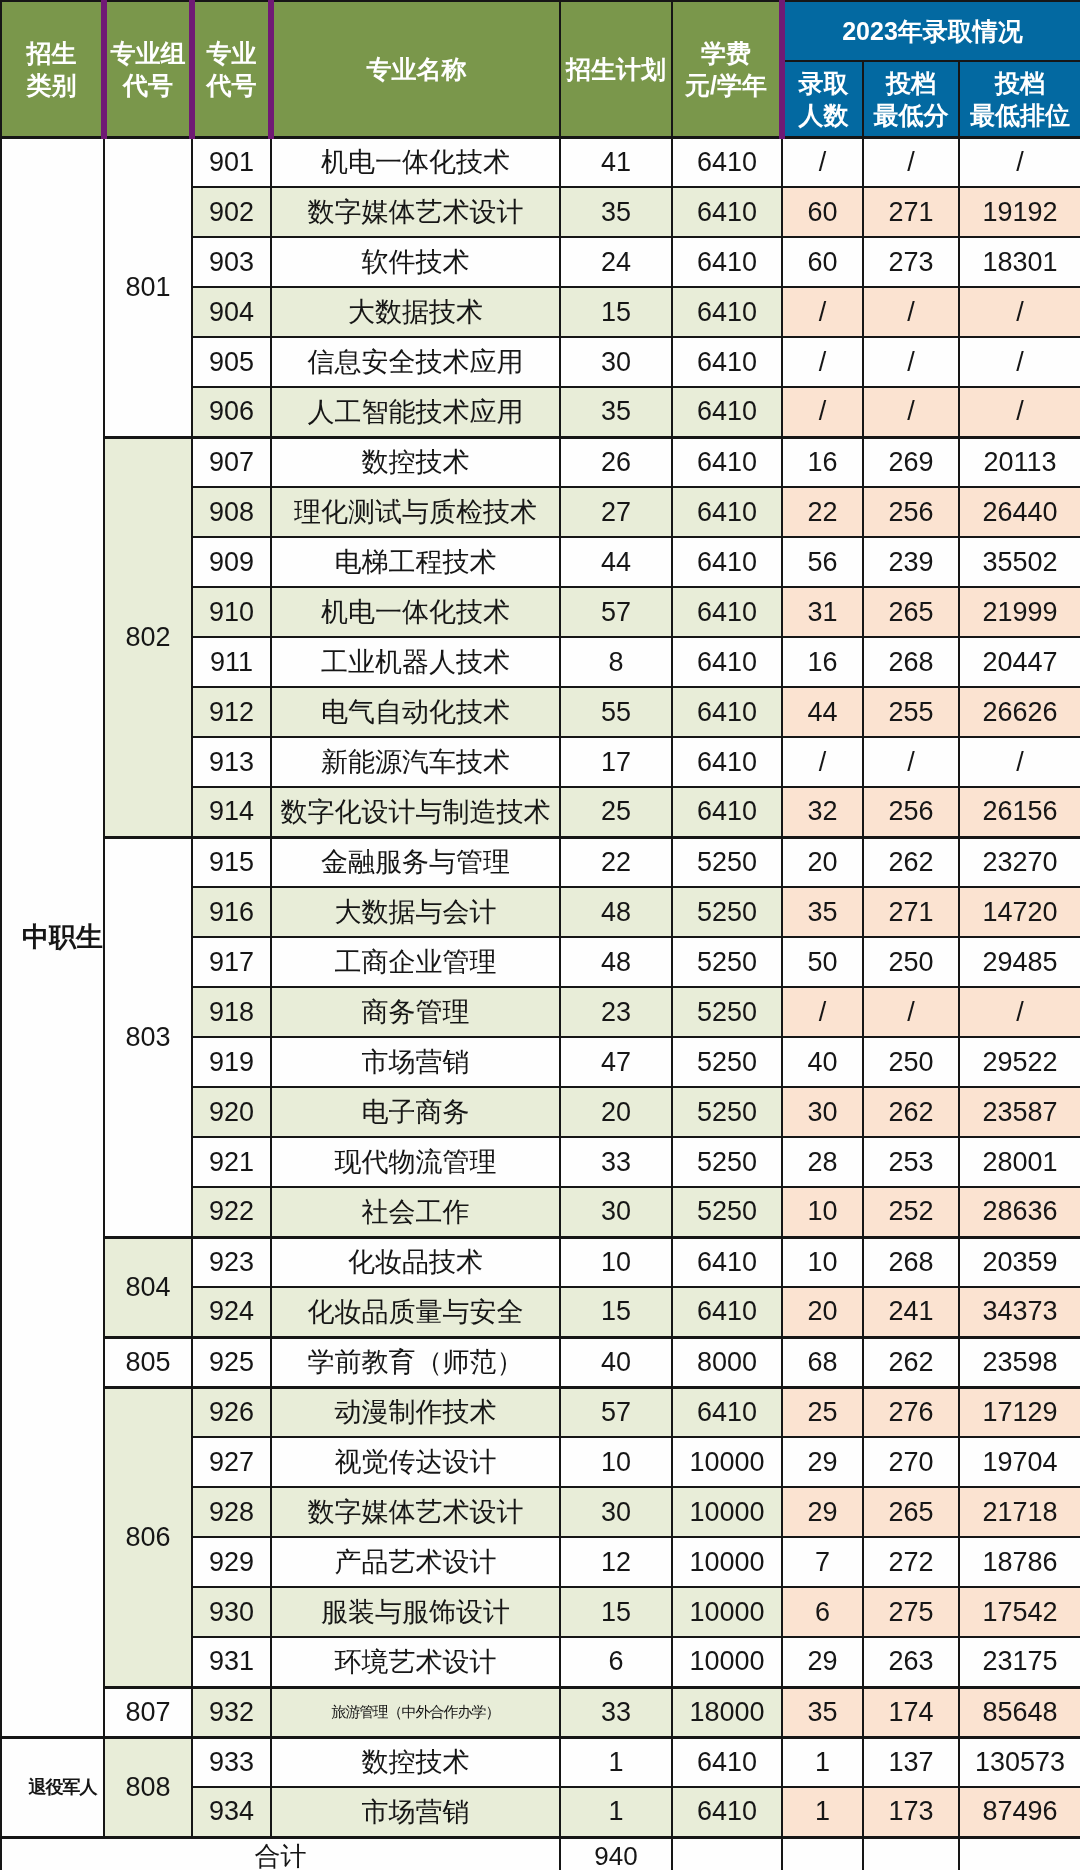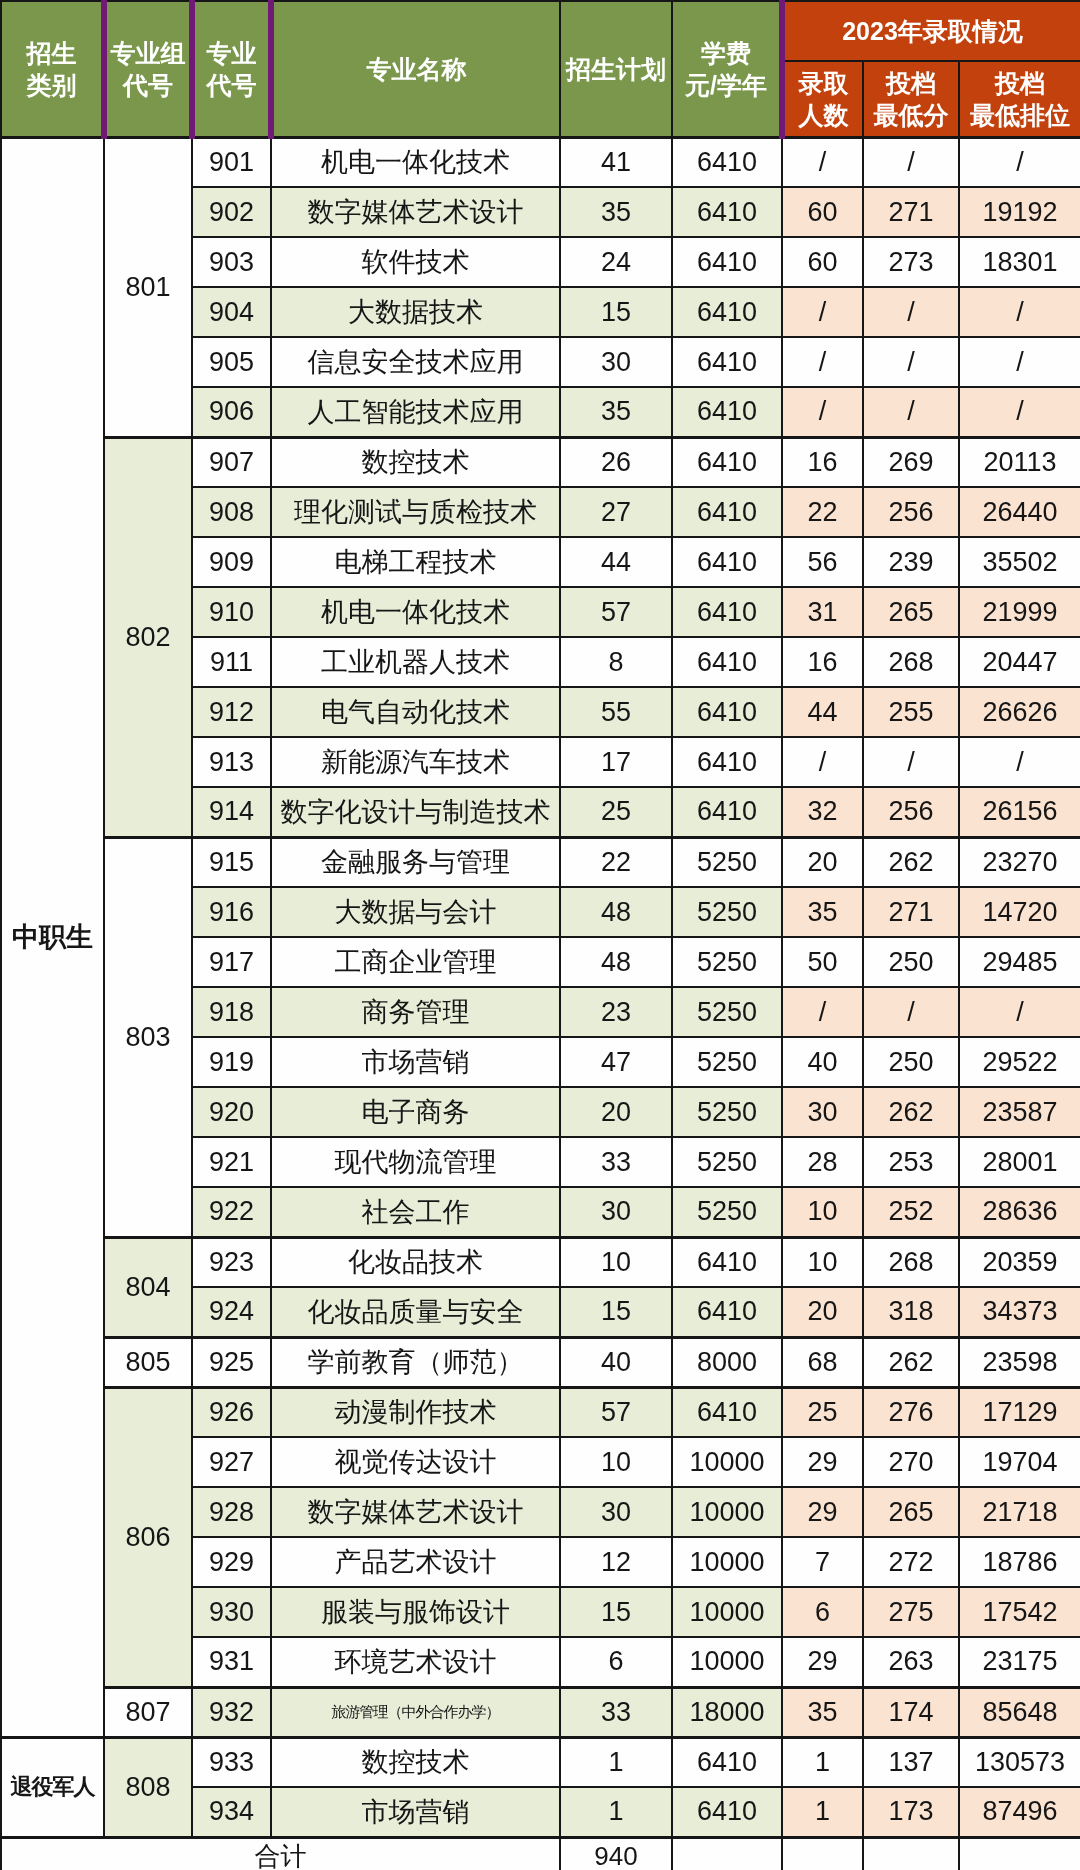--- a/index.html
+++ b/index.html
@@ -6,29 +6,29 @@
   body{width:1080px;font-family:"Liberation Sans","DejaVu Sans",sans-serif;color:#161616;}
   table{border-collapse:collapse;table-layout:fixed;width:1080px;}
   td,th{padding:0;text-align:center;vertical-align:middle;overflow:hidden;
         border:2px solid #161616;}
   
   thead tr.h1{height:60px;}
   thead tr.h2{height:76px;}
   th{font-weight:bold;color:#ffffff;font-size:25px;line-height:1.28;white-space:pre-line;}
   th.green{background:#7a974b;border-right:6px solid #701a75;border-top:2px solid #161616;}
   th.green.dark-sep{border-right:2px solid #161616;margin-top:6px;}
-  th.orange{background:#c2410c;}
+  th.orange{background:#0369a1;}
   th.orange.span{border-left:4px solid #ffffff;border-bottom:2px solid #161616;}
   
   tbody tr{height:50px;}
   tbody td{font-size:27px;background:#fefefe;}
   tbody td.g{background:#e8edd8;}
   tbody td.o{background:#fbe3d1;}
-  tbody td.cell-category{font-weight:bold;font-size:27px;}
-  tbody td.cell-category.cat-small{font-size:22px;letter-spacing:-1px;}
+  tbody td.cell-category{font-weight:bold;font-size:27px;padding-left:20px;}
+  tbody td.cell-category.cat-small{font-size:18px;letter-spacing:-1px;}
   tbody td.cell-major-name.long{font-size:15px;letter-spacing:-1px;}
   tbody tr.group-start td{border-top-width:3px;}
   tbody tr.total{height:32px;}
   tbody tr.total td{font-size:26px;background:#fefefe;}
 </style>
 </head>
 <body>
 
 <table>
   <colgroup>
@@ -277,21 +277,21 @@
         <td>10</td>
         <td>268</td>
         <td>20359</td>
       </tr>
       <tr>
         <td class="g">924</td>
         <td class="cell-major-name g">化妆品质量与安全</td>
         <td class="g">15</td>
         <td class="g">6410</td>
         <td class="o">20</td>
-        <td class="o">318</td>
+        <td class="o">241</td>
         <td class="o">34373</td>
       </tr>
       <tr class="group-start">
         <td class="cell-group-code" rowspan="1">805</td>
         <td>925</td>
         <td class="cell-major-name">学前教育（师范）</td>
         <td>40</td>
         <td>8000</td>
         <td>68</td>
         <td>262</td>

